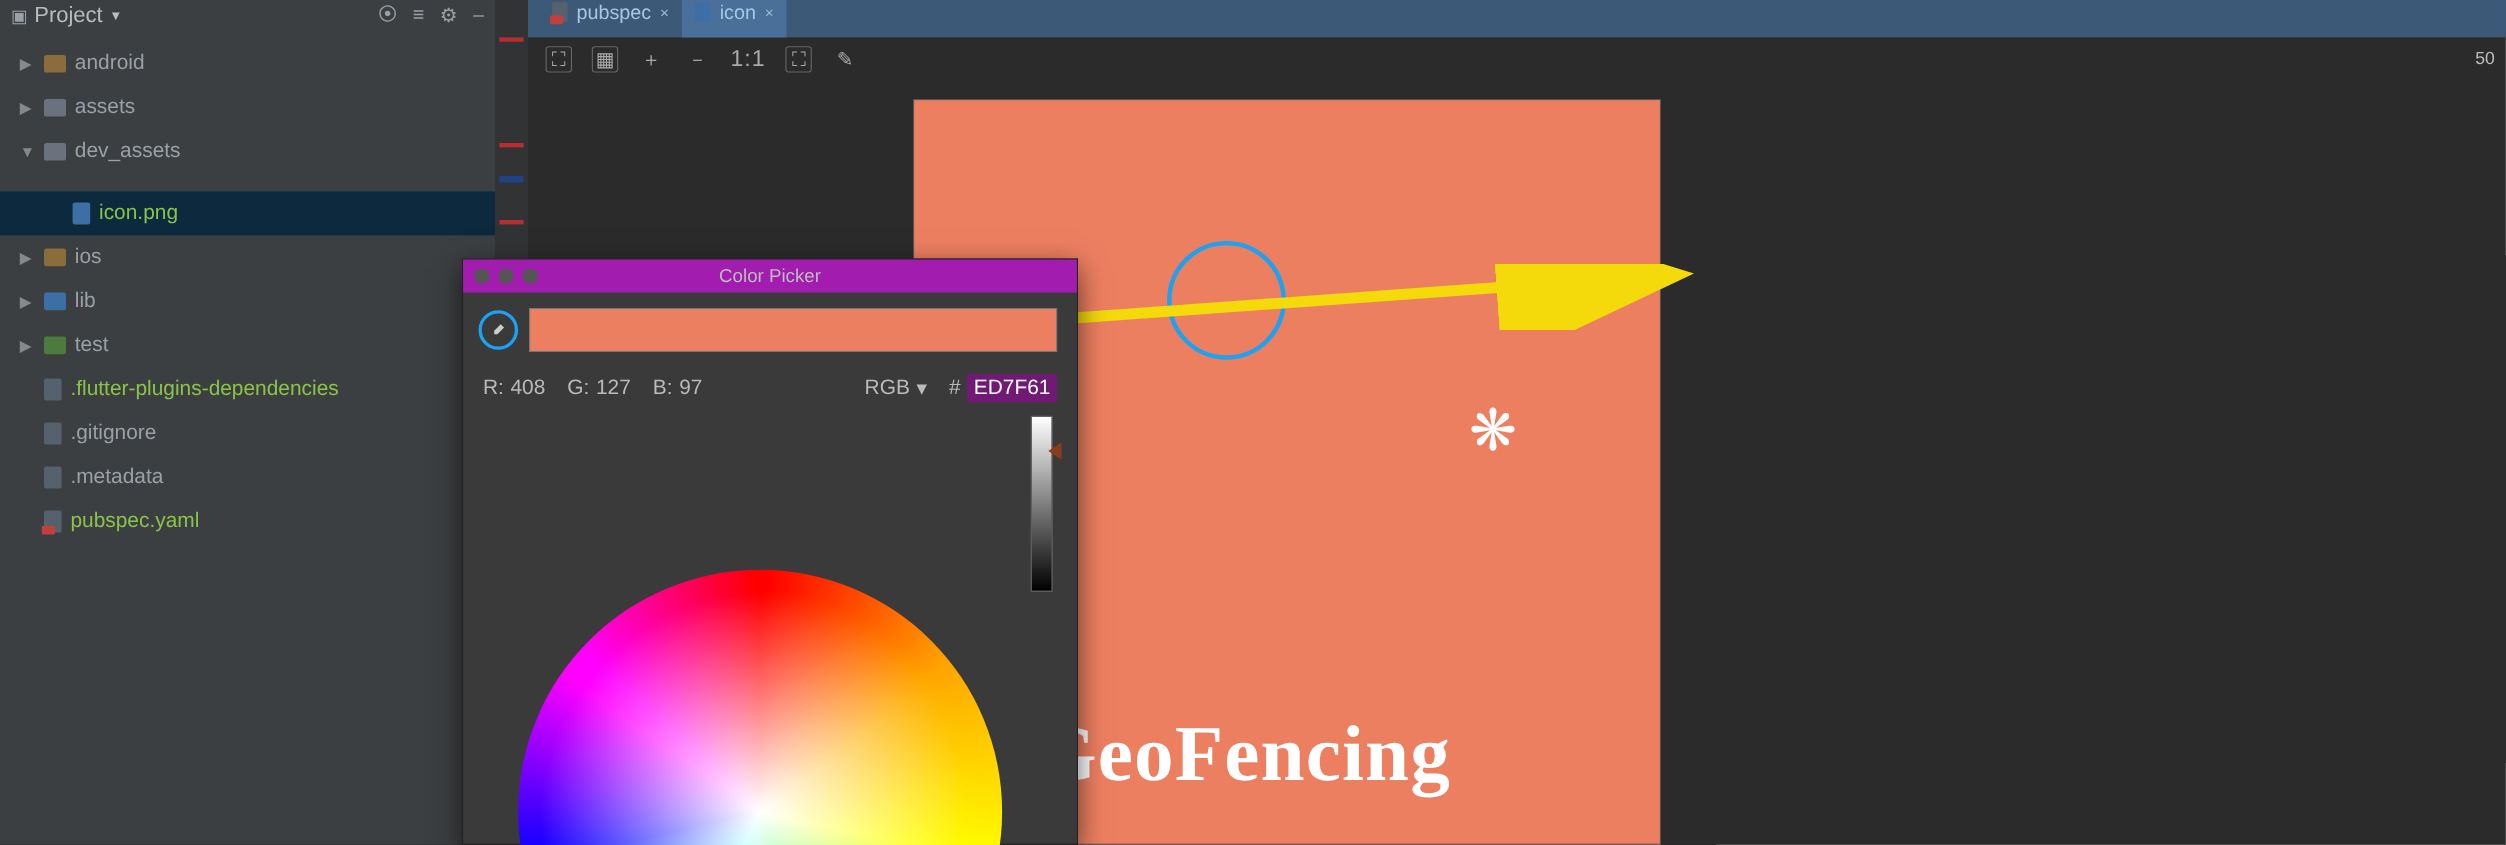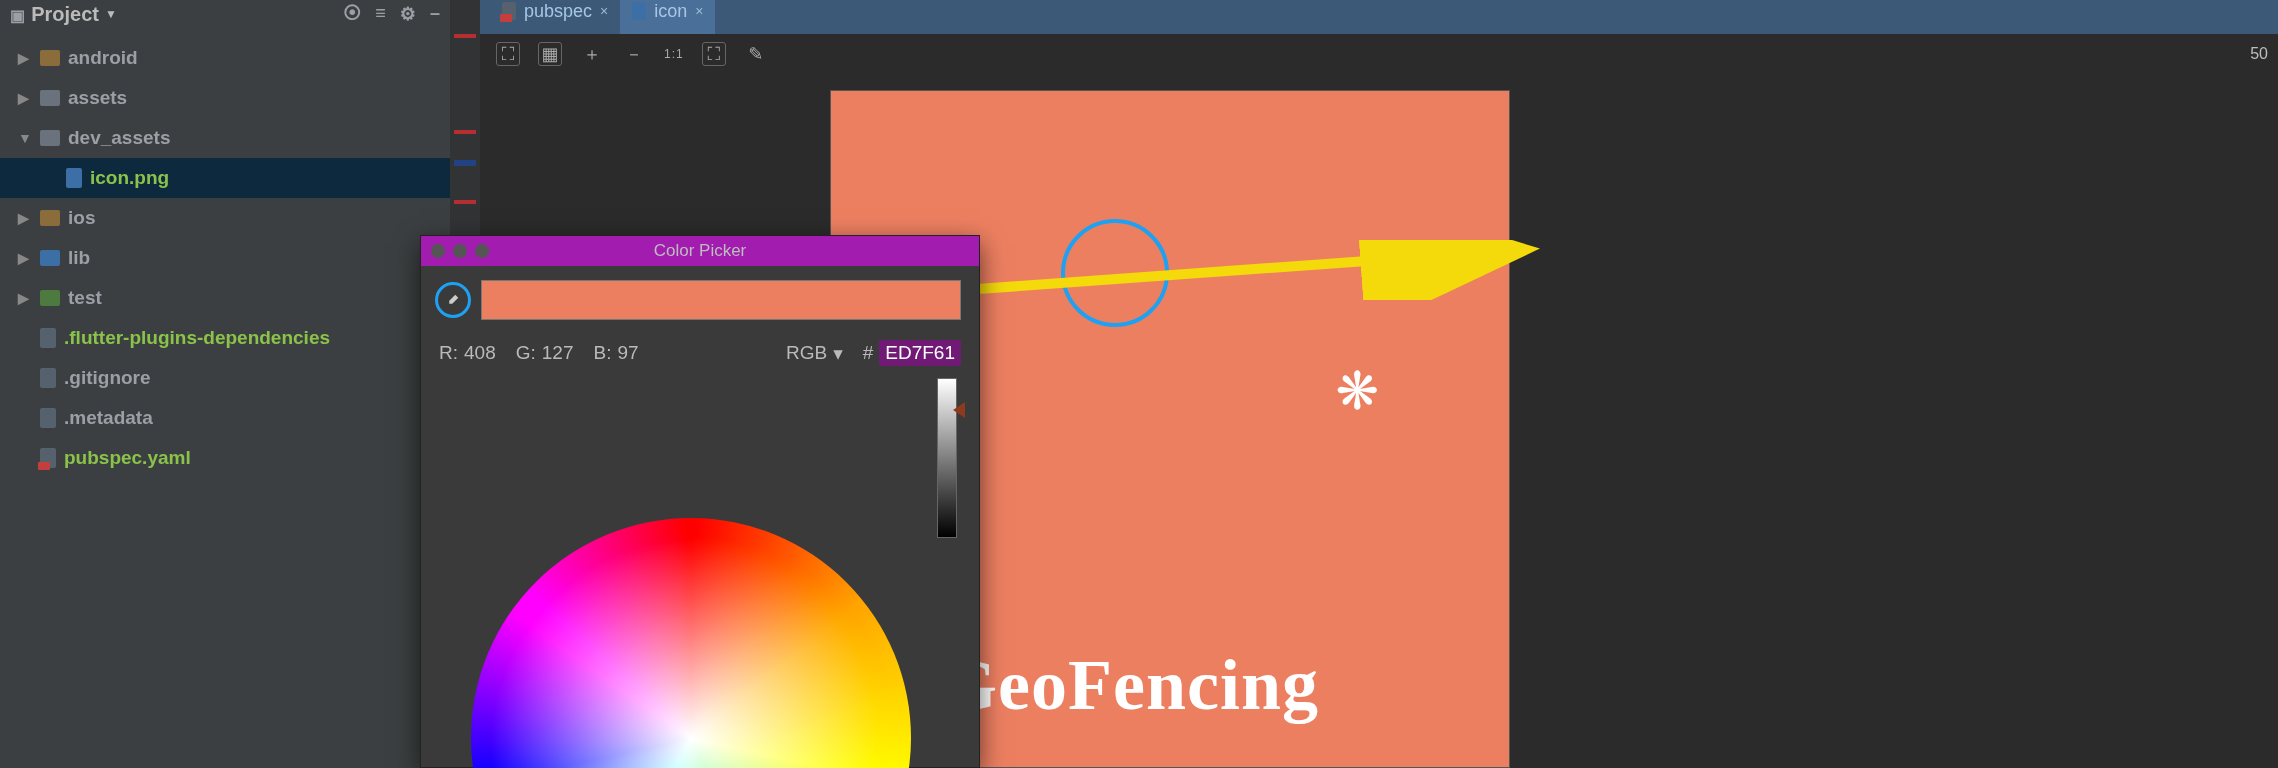--- a/index.html
+++ b/index.html
@@ -2,38 +2,37 @@
 <html><head>
 <meta charset="utf-8">
 <style>
   * { box-sizing: border-box; margin: 0; padding: 0; }
   html, body { width: 2278px; height: 768px; overflow: hidden; font-family: -apple-system, "Segoe UI", Arial, sans-serif; background: #1b1b1b; color: #bbb; }
 
   
   .project-panel {
     position: absolute; left: 0; top: 0; width: 450px; height: 768px;
     background: #3c3f41;
-    font-weight: bold;
   }
   .project-header {
     height: 28px; display: flex; align-items: center; padding: 0 10px;
     color: #bbbbbb; font-size: 20px; gap: 8px;
   }
   .project-header .title { display: flex; align-items: center; gap: 6px; flex: 1; }
   .project-header .icon-folder::before { content: "▣"; font-size: 16px; color: #9aa0a6; }
   .project-header .chev { font-size: 12px; color: #bbbbbb; }
   .project-header .tools { display: flex; gap: 14px; color: #9aa0a6; font-size: 18px; }
   .project-header .tools span { cursor: pointer; }
 
   .tree { padding-top: 10px; font-size: 19px; }
   .tree-row {
     display: flex; align-items: center; height: 40px; gap: 8px;
     padding-left: 18px; color: #bbbbbb; cursor: pointer;
   }
-  .tree-row.depth1 { padding-left: 44px; }
+  .tree-row.depth1 { padding-left: 44px; margin-top: 16px; }
   .tree-row .arrow { width: 14px; display: inline-block; color: #888; font-size: 14px; }
   .tree-row .icon-dir { width: 20px; height: 16px; background: #6a737d; border-radius: 2px; display: inline-block; }
   .tree-row .icon-dir.brown { background: #8a6d3b; }
   .tree-row .icon-dir.blue { background: #3c6fa5; }
   .tree-row .icon-dir.green { background: #4d7a3e; }
   .tree-row .icon-file { width: 16px; height: 20px; display: inline-block; background: #55626e; border-radius: 2px; position: relative; }
   .tree-row .icon-file.yml::after { content: ""; position: absolute; bottom: -2px; left: -2px; width: 12px; height: 8px; background: #c43e3e; border-radius: 1px; }
   .tree-row .icon-file.md::after { content: ""; position: absolute; bottom: -2px; left: -2px; width: 12px; height: 8px; background: #2aa198; border-radius: 1px; }
   .tree-row .icon-file.img { background: #3c6fa5; }
   .tree-row.selected { background: #0d293e; }
@@ -65,21 +64,21 @@
   .tab.active { background: #4a7099; }
   .tab .filetype-yml { width: 14px; height: 18px; background: #55626e; border-radius: 2px; position: relative; }
   .tab .filetype-yml::after { content: ""; position: absolute; bottom: -2px; left: -2px; width: 12px; height: 8px; background: #c43e3e; border-radius: 1px; }
   .tab .filetype-img { width: 14px; height: 18px; background: #3c6fa5; border-radius: 2px; }
   .tab .close { color: #9db9d4; font-size: 14px; }
 
   
   .imgbar { height: 40px; display: flex; align-items: center; gap: 18px; padding-left: 16px; color: #a9a9a9; font-size: 18px; }
   .imgbar .ib-btn { width: 24px; height: 24px; display: flex; align-items: center; justify-content: center; border: 1px solid #666; border-radius: 3px; cursor: pointer; }
   .imgbar .ib-btn.noborder { border: none; }
-  .imgbar .ratio { font-size: 12px; letter-spacing: 1px; }
+  .imgbar .ratio { font-size: 21px; letter-spacing: 1px; }
   .imgbar .txt { margin-left: auto; padding-right: 10px; font-size: 16px; color: #bdbdbd; }
 
   
   .canvas-wrap { position: absolute; left: 350px; top: 90px; width: 680px; height: 678px; border: 1px solid #555; background: #ed7f61; overflow: hidden; }
   .logo-text { position: absolute; left: 110px; bottom: 40px; color: #fff; font-family: Georgia, "Times New Roman", serif; font-size: 72px; font-weight: 600; letter-spacing: 1px; }
   .logo-flower { position: absolute; right: 130px; top: 270px; color: #fff; font-size: 52px; }
   .sample-circle { position: absolute; left: 230px; top: 128px; width: 108px; height: 108px; border: 4px solid #1da1f2; border-radius: 50%; }
 
   
   .arrow-anno { position: absolute; left: 480px; top: 240px; width: 590px; height: 60px; pointer-events: none; }

